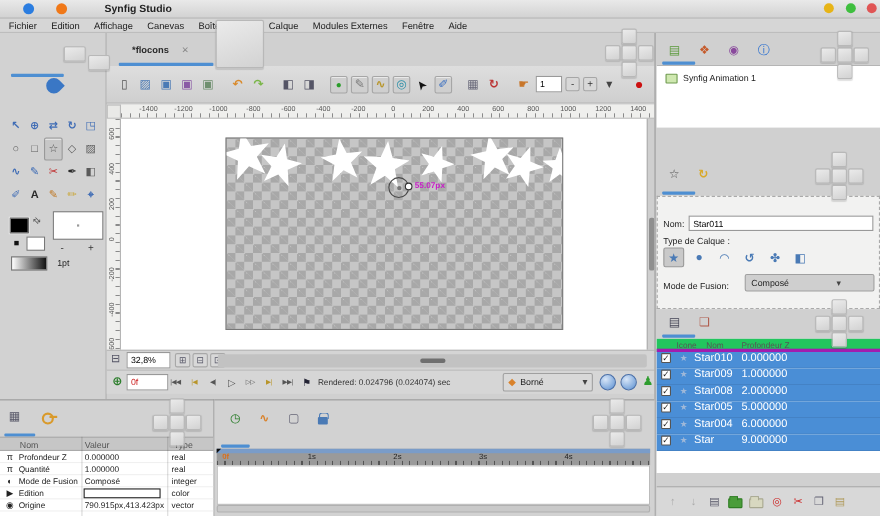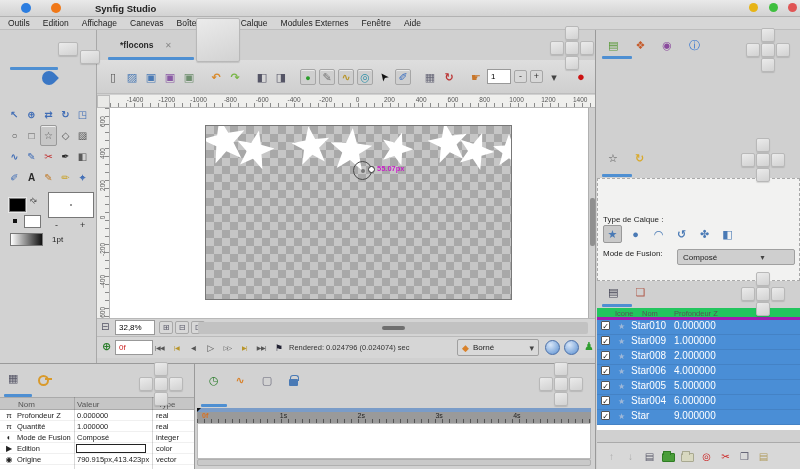--- a/index.html
+++ b/index.html
@@ -130,21 +130,21 @@
   #tooloptions{left:1px;top:148px;width:203px;height:103px;background:#f2f2f1;border:1px dashed #aaa;padding:4px 5px}
   #toptitle{font-size:8.5px;font-weight:bold;color:#1a1a1a}
   #nomrow{position:absolute;left:5px;top:17px;display:flex;align-items:center;gap:4px}
   #nomrow label{font-size:8px;color:#222}
   #nominput{width:168px;height:14px;border:1px solid #999;background:#fff;font-size:8px;padding-left:3px;font-family:inherit}
   #typelabel{position:absolute;left:5px;top:36px;font-size:8px;color:#222}
   #ltypes{position:absolute;left:5px;top:46px;display:flex;gap:4px;align-items:center}
   .lt{width:19px;height:18px;display:flex;align-items:center;justify-content:center}
   .lt .g{font-size:11px;color:#4a7ab5}
   .lt.selected{background:#c9c9c9;border:1px solid #999;border-radius:2px}
-  #fusionrow{position:absolute;left:5px;top:70px;width:192px;display:flex;align-items:flex-start}
+  #fusionrow{position:absolute;left:5px;top:70px;width:192px;display:flex;align-items:flex-end}
   #fusionrow label{font-size:8px;color:#222;flex:1}
   #fusiondd{width:118px;height:16px;background:#cfcfcf;border:1px solid #a0a0a0;border-radius:2px;display:flex;align-items:center;padding:0 5px}
   #fusiondd span{font-size:8px;color:#222;flex:1}
   #layerstable{left:1px;top:278px;width:203px;height:122px;background:#fff}
   #layersheader{position:absolute;left:0;top:0;width:100%;height:12px;background:#22c55e;border-bottom:3px solid #a21caf;font-size:7.5px;color:#555}
   #layersheader span{position:absolute;top:1px}
   #layersrows{position:absolute;left:0;top:12px;width:100%}
   .lrow{position:relative;height:15px;background:#4a8ed6;border-bottom:1px solid rgba(0,0,0,.08);color:#fff;font-size:10px;line-height:11px}
   .lchk{position:absolute;left:4px;top:1px;width:9px;height:9px;background:#fff;border:1px solid #555;border-radius:1px;line-height:8px;text-align:center}
   .lchk::before{content:"✓";font-size:8px;color:#222}
@@ -219,21 +219,21 @@
     <span class="wdot" style="left:21px;background:#2b7de0"></span>
     <span class="wdot" style="left:51px;background:#f07818"></span>
     <span id="title">Synfig Studio</span>
     <span class="wdot" style="left:749px;width:9px;height:9px;background:#e7b416"></span>
     <span class="wdot" style="left:769px;width:9px;height:9px;background:#3fbf3f"></span>
     <span class="wdot" style="left:788px;width:9px;height:9px;background:#e05555"></span>
   </div>
 
   <div id="menubar" class="ab">
 
-  <span class="mi">Outils</span>
+  <span class="mi">Fichier</span>
       <span class="mi">Edition</span>
       <span class="mi">Affichage</span>
       <span class="mi">Canevas</span>
       <span class="mi">Boîte à Outils</span>
       <span class="mi">Calque</span>
       <span class="mi">Modules Externes</span>
       <span class="mi">Fenêtre</span>
       <span class="mi">Aide</span>
     </div>
 
@@ -437,28 +437,38 @@
   </div>
 
   <div id="rightpanel" class="ab">
     <div class="tabrow" style="left:0;top:5px">
       <span class="ic i-canvases"></span>
       <span class="ic i-palette"></span>
       <span class="ic i-meta"></span>
       <span class="ic i-info"></span>
     </div>
     <div class="underline" style="left:6px;top:26px;width:30px"></div>
+    <div id="canvaseslist" class="ab">
+      <div id="navrow">
+        <span class="i-navpage"></span>
+        <span>Synfig Animation 1</span>
+      </div>
+    </div>
 
     <div class="tabrow" style="left:0;top:118px">
       <span class="ic i-tooloptions"></span>
       <span class="ic i-history"></span>
     </div>
     <div class="underline" style="left:6px;top:144px;width:30px"></div>
 
     <div id="tooloptions" class="ab">
+      <div id="nomrow">
+        <label>Nom:</label>
+        <input id="nominput" value="Star011" style="">
+      </div>
       <div id="typelabel">Type de Calque :</div>
       <div id="ltypes">
 
       <span class="lt selected">
             <b class="g">★</b>
           </span>
           <span class="lt">
             <b class="g">●</b>
           </span>
           <span class="lt">
@@ -512,26 +522,20 @@
           </div>
 
           <div class="lrow">
             <span class="lchk"></span>
             <span class="lstar ic"></span>
             <span class="lname">Star008</span>
             <span class="lz">2.000000</span>
           </div>
 
 
-          <div class="lrow">
-            <span class="lchk"></span>
-            <span class="lstar ic"></span>
-            <span class="lname">Star006</span>
-            <span class="lz">4.000000</span>
-          </div>
 
           <div class="lrow">
             <span class="lchk"></span>
             <span class="lstar ic"></span>
             <span class="lname">Star005</span>
             <span class="lz">5.000000</span>
           </div>
 
           <div class="lrow">
             <span class="lchk"></span>

